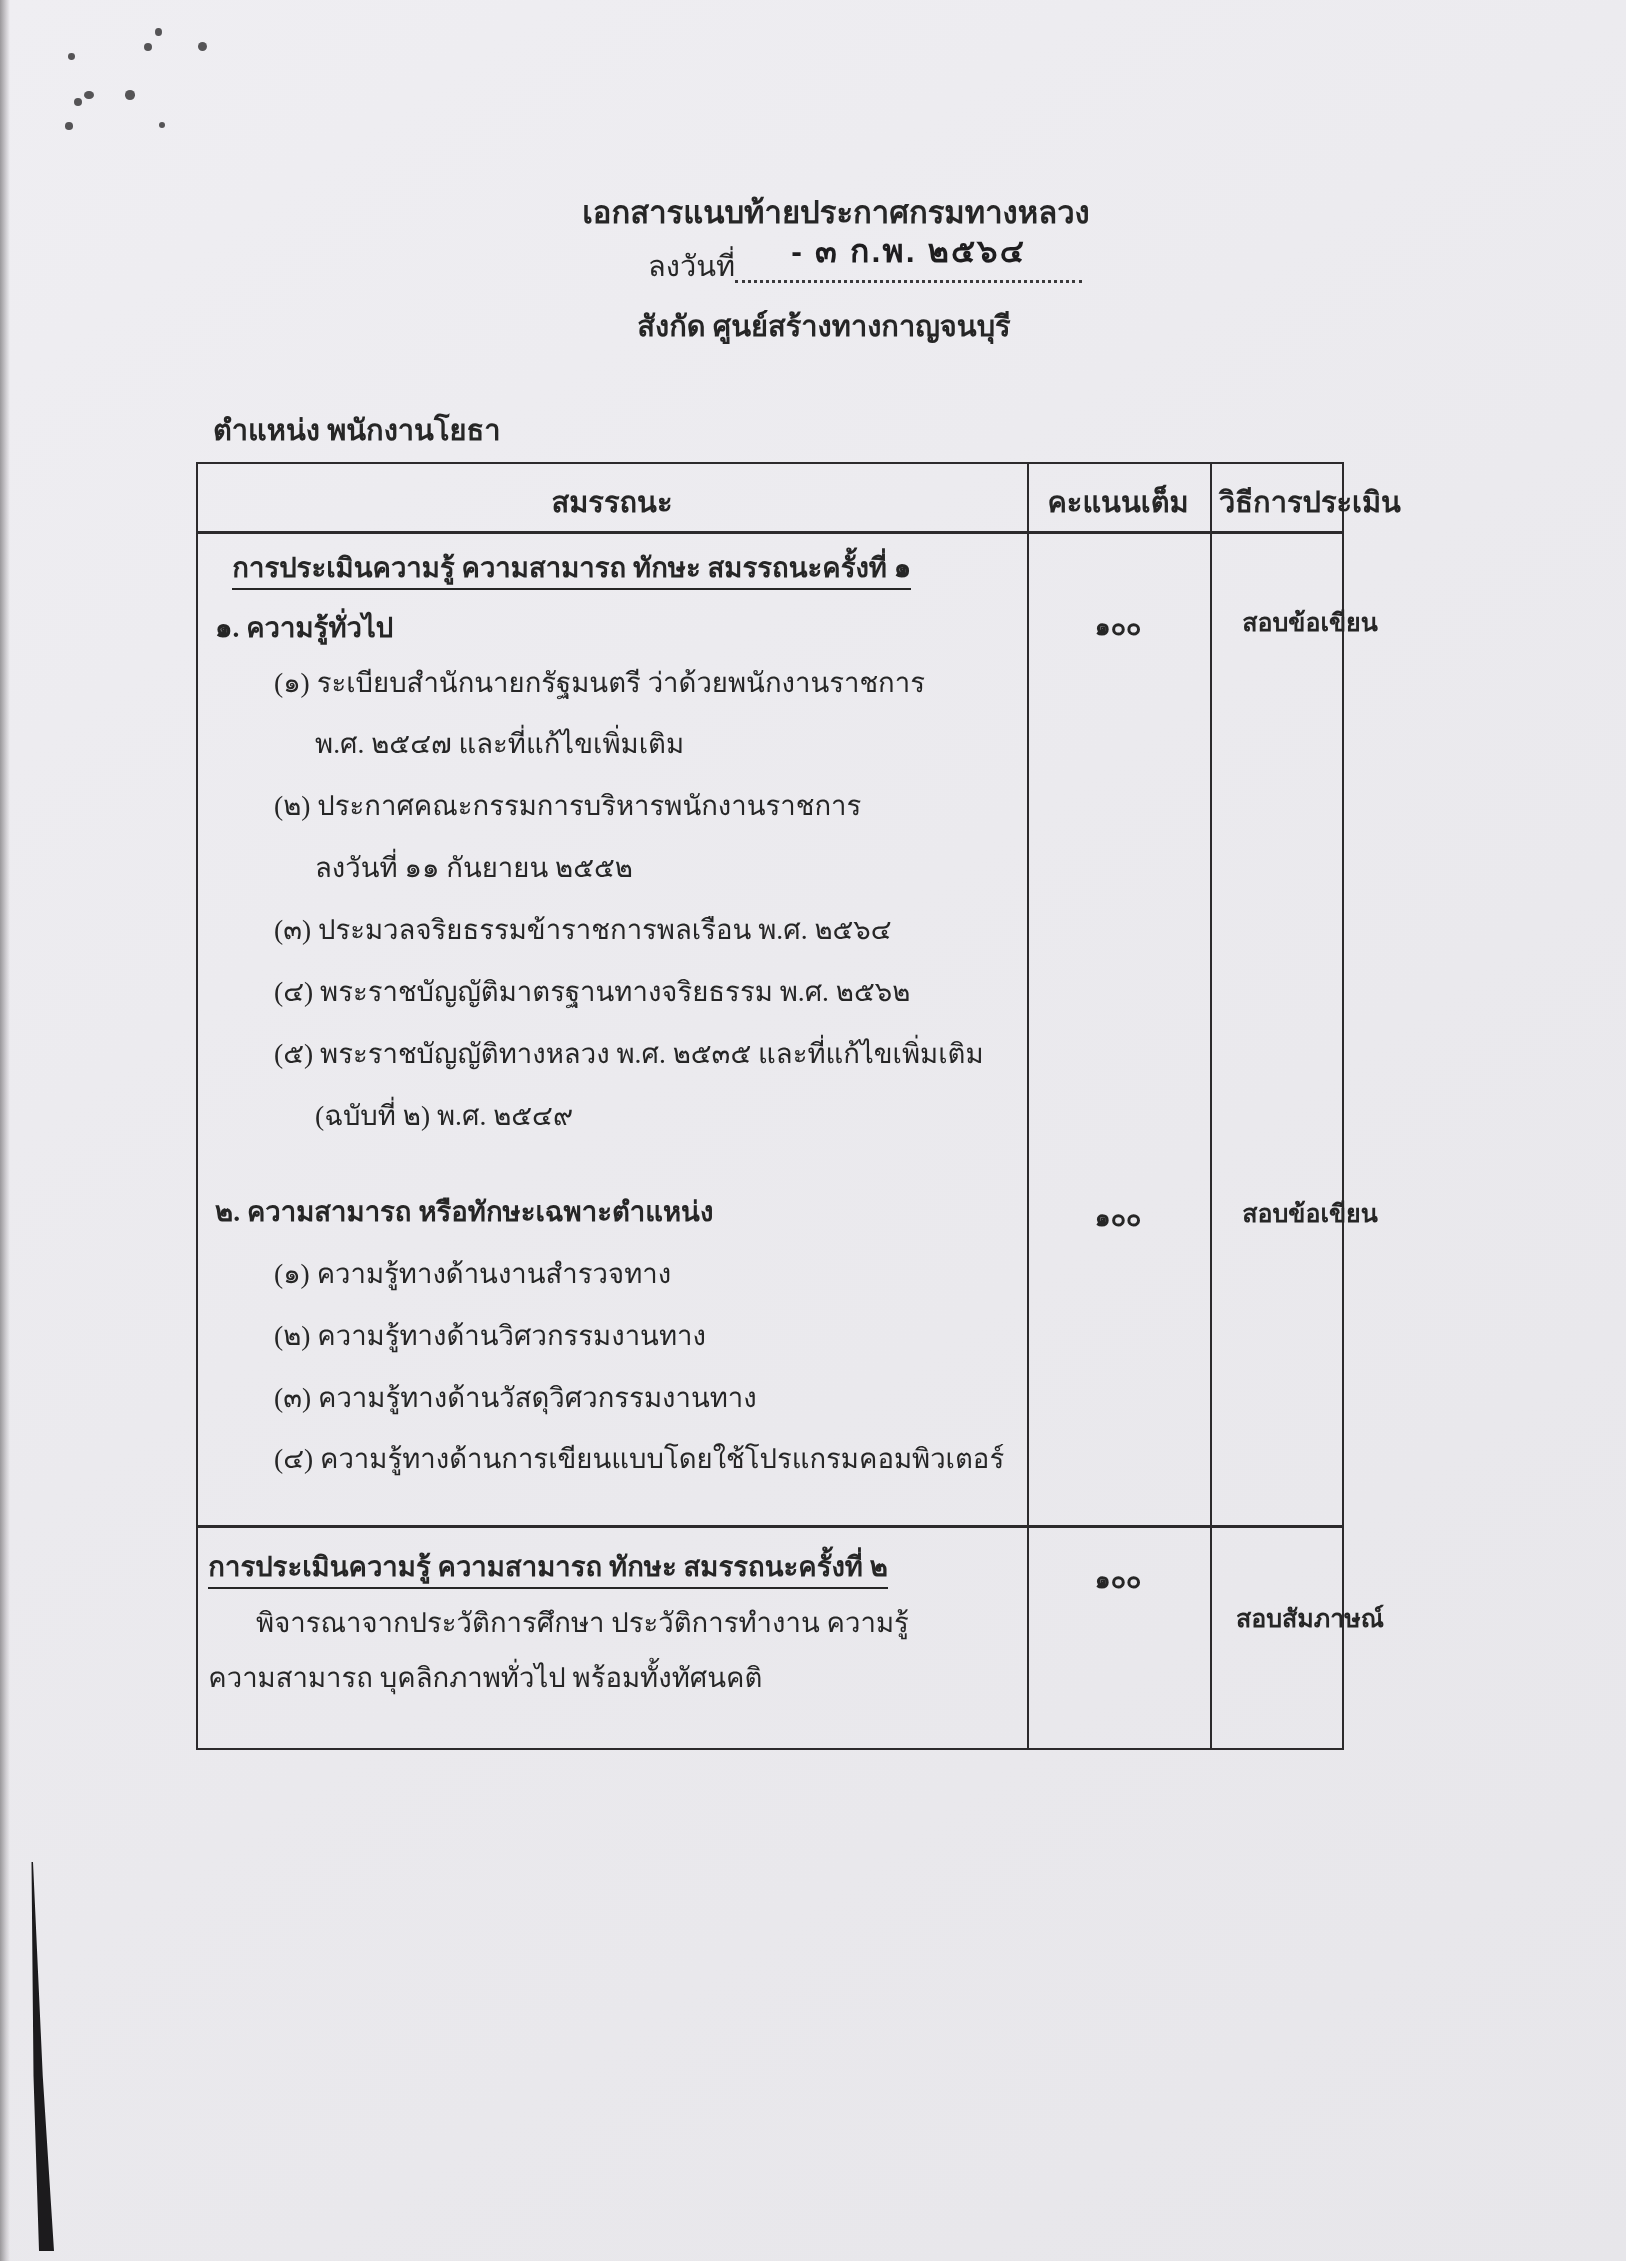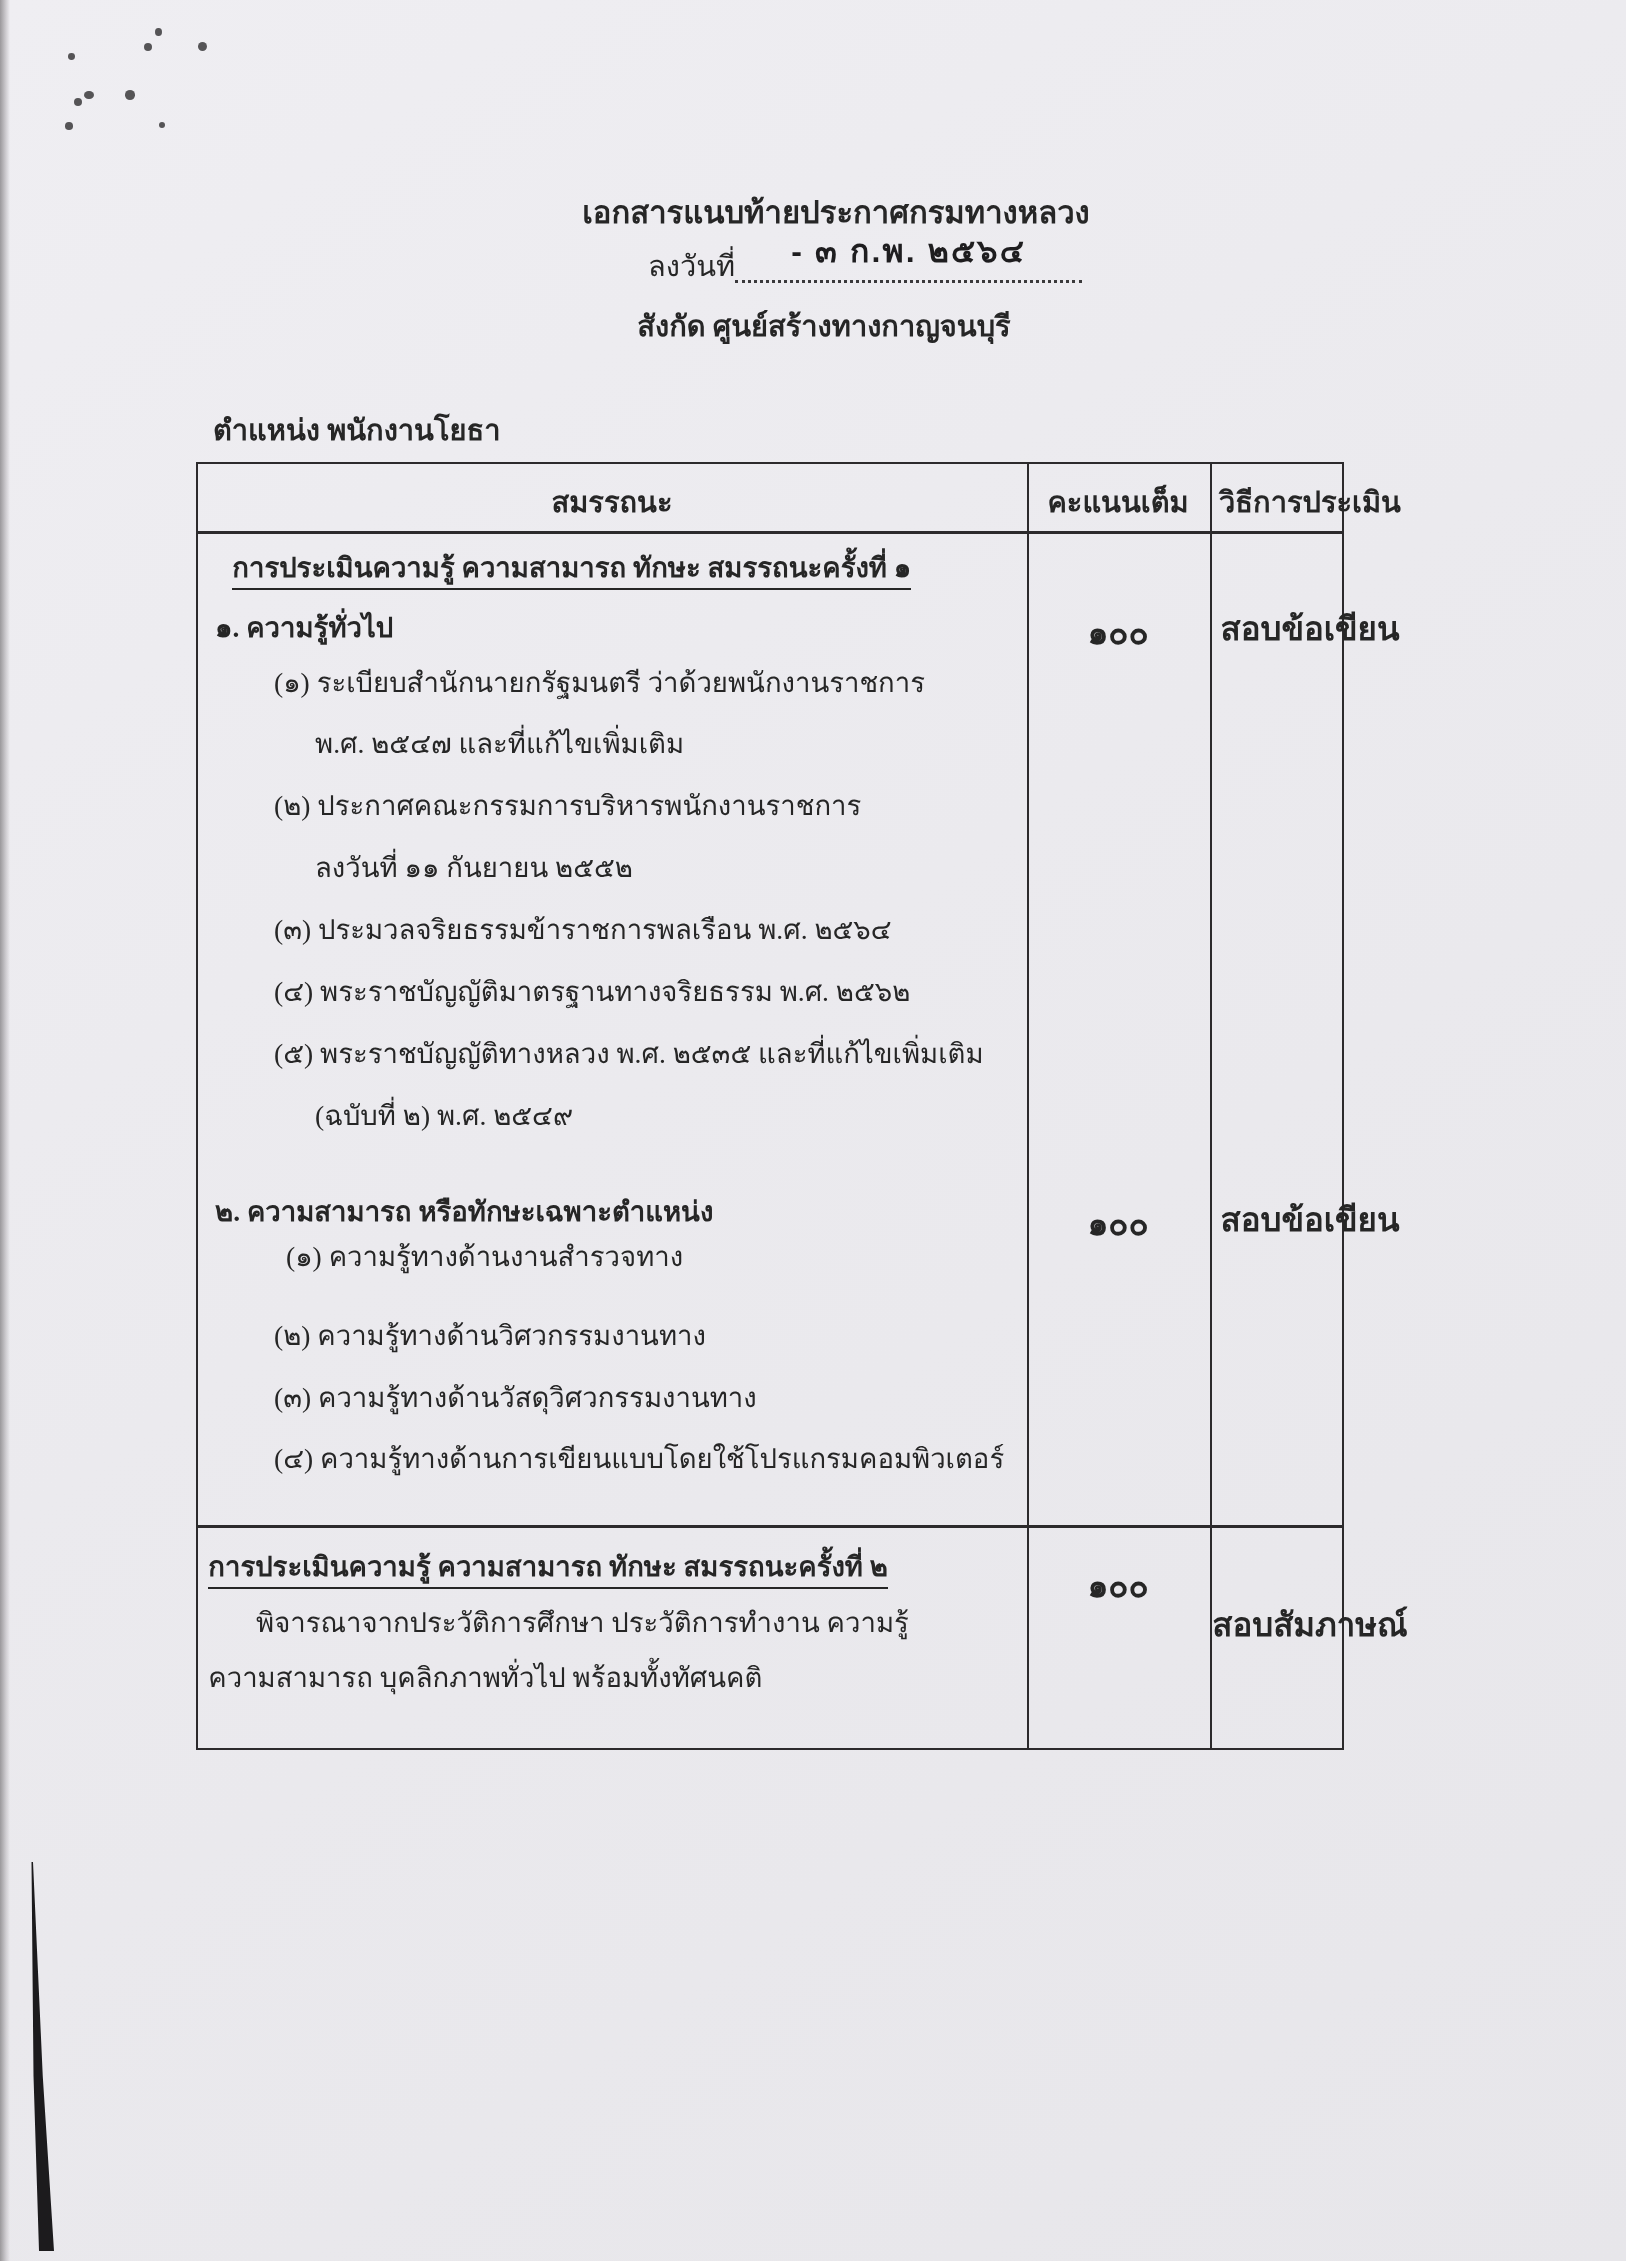--- a/index.html
+++ b/index.html
@@ -43,21 +43,21 @@
   .hline.header-sep{top:67px;height:2.8px;}
   .hline.row-sep{top:1061px;height:2.8px;}
   .th{position:absolute;font-size:29px;font-weight:bold;white-space:nowrap;transform:translateX(-50%);}
   .th.c1{left:414px;top:15px;}
   .th.c2{left:920px;top:15px;}
   .th.c3{left:1112px;top:15px;}
 
   .tl{position:absolute;font-size:27.5px;white-space:nowrap;line-height:1.25;}
   .tl.heading{font-weight:bold;border-bottom:2.8px solid #262626;padding-bottom:2.8px;}
   .tl.num{font-weight:bold;}
-  .cell-val{position:absolute;font-size:33px;font-weight:bold;white-space:nowrap;transform:translateX(-50%);text-align:center;}
+  .cell-val{position:absolute;font-size:25px;font-weight:bold;white-space:nowrap;transform:translateX(-50%);text-align:center;}
 </style>
 </head>
 <body>
 
 <div class="page">
 
   <div class="edge-shadow"></div>
   <div class="scan-wedge"></div>
   <div class="speck" style="left:155px;top:27.5px;width:6.9px;height:8.3px;"></div>
   <div class="speck" style="left:144px;top:43px;width:8.3px;height:8.3px;"></div>
@@ -93,21 +93,21 @@
     <div class="tl num" style="left:17px;top:147px;">๑.  ความรู้ทั่วไป</div>
     <div class="tl" style="left:76px;top:202px;">(๑)  ระเบียบสำนักนายกรัฐมนตรี ว่าด้วยพนักงานราชการ</div>
     <div class="tl" style="left:117px;top:263px;">พ.ศ. ๒๕๔๗  และที่แก้ไขเพิ่มเติม</div>
     <div class="tl" style="left:76px;top:325px;">(๒)  ประกาศคณะกรรมการบริหารพนักงานราชการ</div>
     <div class="tl" style="left:117px;top:387px;">ลงวันที่ ๑๑ กันยายน ๒๕๕๒</div>
     <div class="tl" style="left:76px;top:449px;">(๓)  ประมวลจริยธรรมข้าราชการพลเรือน พ.ศ. ๒๕๖๔</div>
     <div class="tl" style="left:76px;top:511px;">(๔)  พระราชบัญญัติมาตรฐานทางจริยธรรม พ.ศ. ๒๕๖๒</div>
     <div class="tl" style="left:76px;top:573px;">(๕)  พระราชบัญญัติทางหลวง พ.ศ. ๒๕๓๕ และที่แก้ไขเพิ่มเติม</div>
     <div class="tl" style="left:117px;top:635px;">(ฉบับที่ ๒) พ.ศ. ๒๕๔๙</div>
     <div class="tl num" style="left:17px;top:731px;">๒.  ความสามารถ หรือทักษะเฉพาะตำแหน่ง</div>
-    <div class="tl" style="left:76px;top:776px;margin-left:12px;">(๑)  ความรู้ทางด้านงานสำรวจทาง</div>
+    <div class="tl" style="left:76px;top:793px;">(๑)  ความรู้ทางด้านงานสำรวจทาง</div>
     <div class="tl" style="left:76px;top:855px;">(๒)  ความรู้ทางด้านวิศวกรรมงานทาง</div>
     <div class="tl" style="left:76px;top:917px;">(๓)  ความรู้ทางด้านวัสดุวิศวกรรมงานทาง</div>
     <div class="tl" style="left:76px;top:978px;">(๔)  ความรู้ทางด้านการเขียนแบบโดยใช้โปรแกรมคอมพิวเตอร์</div>
 
     <div class="cell-val" style="left:920px;top:142px;">๑๐๐</div>
     <div class="cell-val" style="left:1112px;top:138px;">สอบข้อเขียน</div>
     <div class="cell-val" style="left:920px;top:733px;">๑๐๐</div>
     <div class="cell-val" style="left:1112px;top:729px;">สอบข้อเขียน</div>
 
     <div class="tl heading" style="left:10.3px;top:1086px;">การประเมินความรู้ ความสามารถ ทักษะ สมรรถนะครั้งที่ ๒</div>

